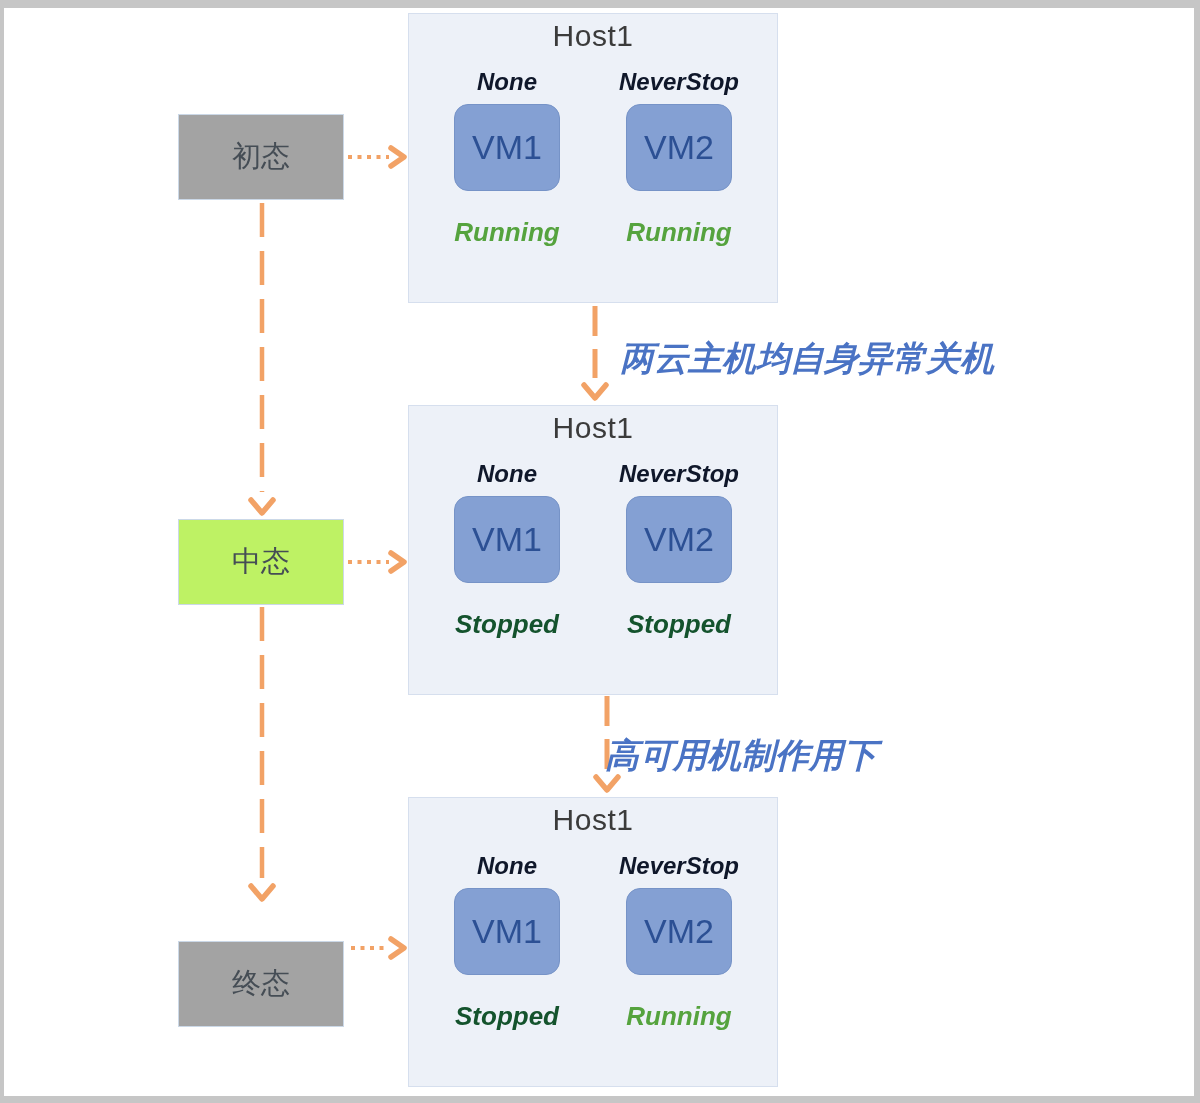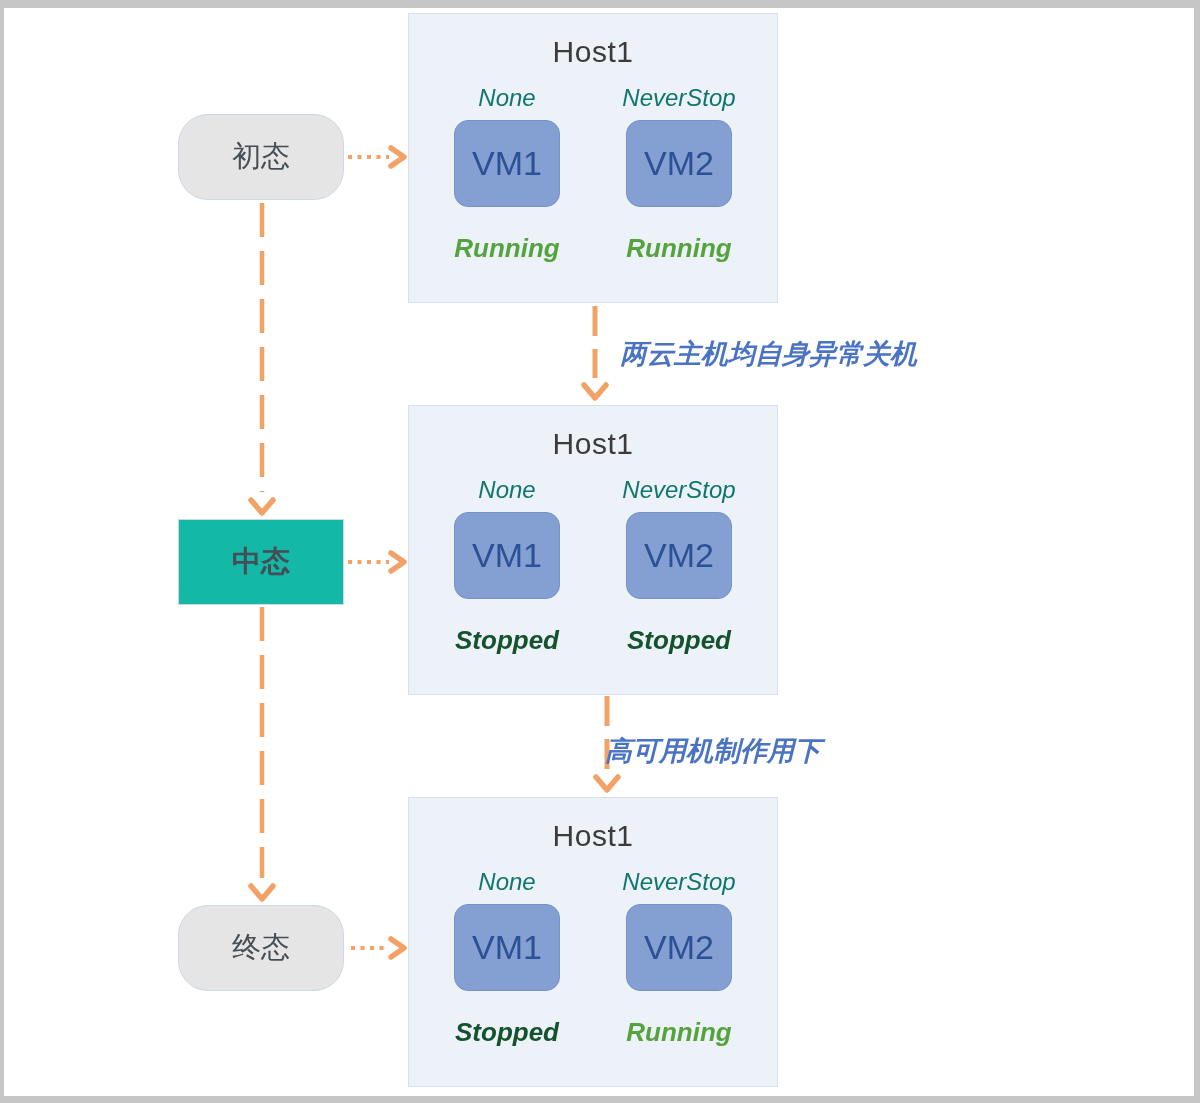--- a/index.html
+++ b/index.html
@@ -33,55 +33,55 @@
     height: 86px;
     box-sizing: border-box;
     border: 1px solid #cbd8e7;
     display: flex;
     align-items: center;
     justify-content: center;
     font-size: 29px;
     color: #454d55;
     z-index: 2;
   }
-  .state[data-kind="green"] { background: #e5e5e5; border-radius: 30px; }
-  .state[data-kind="pink"]  { background: #14b8a6; font-weight: bold; }
+  .state[data-kind="green"] { background: #a3a3a3; }
+  .state[data-kind="pink"]  { background: #bef264; }
   
   .host {
     position: absolute;
     left: 408px;
     width: 370px;
     height: 290px;
     box-sizing: border-box;
     background: #edf1f8;
     border: 1px solid #d6dfee;
     z-index: 2;
   }
   .host-title {
     text-align: center;
     font-size: 30px;
     color: #3b3b3b;
-    padding-top: 21px;
+    padding-top: 5px;
     letter-spacing: 0.5px;
   }
   .vm-row {
     display: flex;
     justify-content: center;
     gap: 24px;
     margin-top: 13px;
   }
   .vm-col {
     width: 148px;
     text-align: center;
   }
   .policy {
     font-size: 24px;
     font-style: italic;
-    font-weight: 400;
-    color: #0f766e;
+    font-weight: 700;
+    color: #0f172a;
     height: 31px;
     line-height: 31px;
     white-space: nowrap;
   }
   .vm-box {
     width: 104px;
     height: 85px;
     margin: 7px auto 0;
     background: #84a0d3;
     border: 1px solid #7693c7;
@@ -97,21 +97,21 @@
     font-size: 26px;
     font-style: italic;
     font-weight: 700;
     white-space: nowrap;
   }
   .vm-status[data-kind="running"] { color: #55a33e; }
   .vm-status[data-kind="stopped"] { color: #14532d; }
   
   .t-label {
     position: absolute;
-    font-size: 27px;
+    font-size: 34px;
     font-style: italic;
     font-weight: 700;
     color: #4a73c4;
     white-space: nowrap;
     z-index: 2;
   }
 </style>
 </head>
 <body>
 
@@ -150,21 +150,21 @@
       <polyline points="596,777 607,790 618,777" stroke-width="5.5" stroke-linecap="round" stroke-linejoin="round"></polyline>
     </g>
   </svg>
 
   <div class="state" style="top:114px" data-kind="green">
     <span>初态</span>
   </div>
   <div class="state" style="top:519px" data-kind="pink">
     <span>中态</span>
   </div>
-  <div class="state" style="top:905px" data-kind="green">
+  <div class="state" style="top:941px" data-kind="green">
     <span>终态</span>
   </div>
 
   <div class="host" style="top:13px">
     <div class="host-title">Host1</div>
     <div class="vm-row">
       <div class="vm-col">
         <div class="policy">None</div>
         <div class="vm-box">
           <span>VM1</span>

